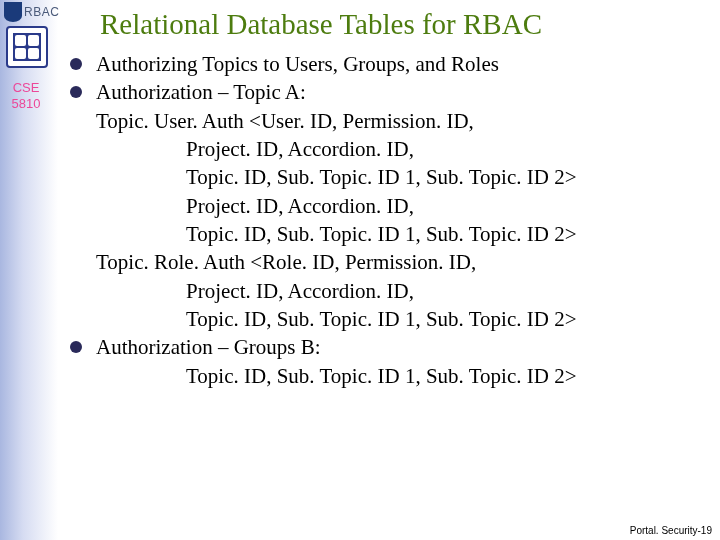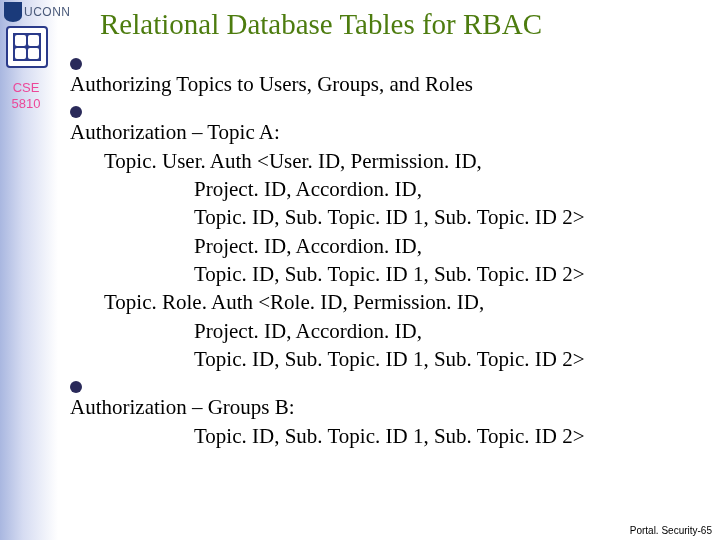--- a/index.html
+++ b/index.html
@@ -87,53 +87,52 @@
       left: 70px;
       top: 50px;
       width: 640px;
       font-size: 21px;
       line-height: 1.35;
       color: #000;
     }
     .bullet-row {
       display: flex;
       align-items: flex-start;
-      flex-direction: column;
     }
     .bullet {
       width: 12px;
       height: 12px;
       border-radius: 50%;
       background: #2a2a5a;
       flex-shrink: 0;
       margin-top: 8px;
       margin-right: 14px;
     }
     .bullet-text { flex: 1; }
     .continuation {
-      margin-left: 34px;
+      margin-left: 26px;
     }
     .indent1 { padding-left: 90px; }
     .footer {
       position: absolute;
       right: 8px;
       bottom: 4px;
       font-size: 10px;
       font-family: Arial, sans-serif;
       color: #000;
     }
   </style>
 </head>
 <body>
 
 <div class="sidebar"></div>
 
 <div class="org-logo">
   <div class="shield"></div>
-  <div class="org-text">UCONN</div>
+  <div class="org-text">RBAC</div>
 </div>
 
 <div class="seal">
   <div class="seal-inner">
       <div></div>
       <div></div>
       <div></div>
       <div></div>
     </div>
 </div>
@@ -166,13 +165,13 @@
   <div class="continuation indent1">Topic. ID, Sub. Topic. ID 1, Sub. Topic. ID 2&gt;</div>
 
   <div class="bullet-row">
     <div class="bullet"></div>
     <div class="bullet-text">Authorization – Groups B:</div>
   </div>
   <div class="continuation indent1">Topic. ID, Sub. Topic. ID 1, Sub. Topic. ID 2&gt;</div>
 
 </div>
 
-<div class="footer">Portal. Security-65</div>
+<div class="footer">Portal. Security-19</div>
 
 </body></html>

